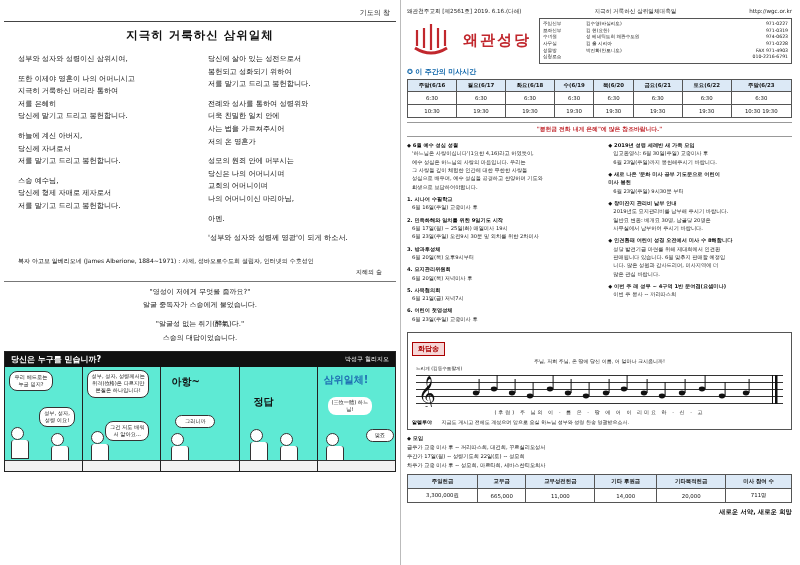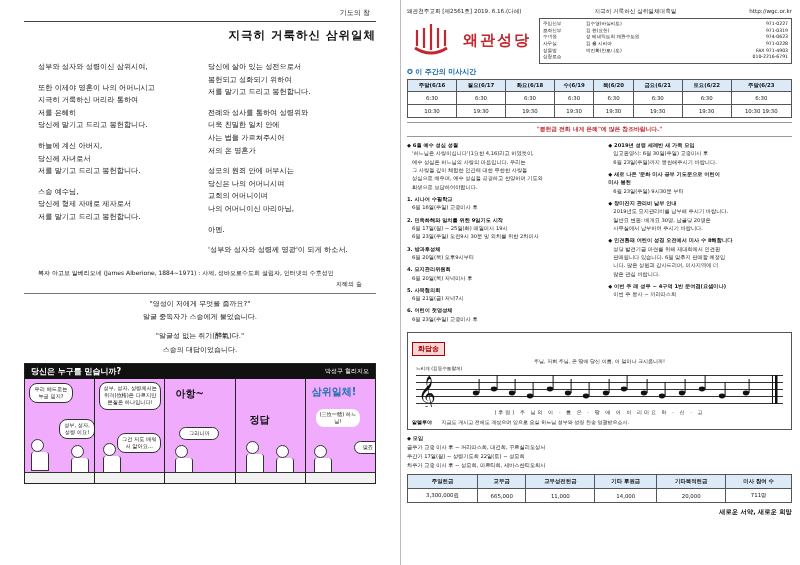--- a/index.html
+++ b/index.html
@@ -1,40 +1,40 @@
 <!DOCTYPE html>
 <html><head>
 <meta charset="utf-8">
 <style>
   html,body{margin:0;padding:0;background:#ffffff;}
   body{width:800px;height:565px;overflow:hidden;font-family:"DejaVu Sans","Liberation Sans",sans-serif;color:#111;}
   .page{position:relative;width:800px;height:565px;}
   .col{position:absolute;top:0;height:565px;box-sizing:border-box;}
-  .left{left:0;width:400px;padding:8px 24px;}
+  .left{left:0;width:400px;padding:8px 4px;}
   .right{left:400px;width:400px;padding:8px 8px 8px 6px;border-left:1px solid #bbb;}
 
   
   .lc-head{display:flex;justify-content:flex-end;font-size:7px;color:#222;padding-right:6px;}
   .hr{border:0;border-top:1px solid #444;margin:3px 0 6px 0;}
   .hr-thin{border:0;border-top:1px solid #777;margin:4px 0;}
-  .l-title{text-align:right;font-size:11.5px;font-weight:bold;letter-spacing:1px;margin:6px 0 10px;}
+  .l-title{text-align:center;font-size:11.5px;font-weight:bold;letter-spacing:1px;margin:6px 0 10px;}
   .poem{display:flex;gap:16px;font-size:7.2px;line-height:1.75;padding:0 14px;}
   .poem .pcol{flex:1;}
-  .poem p{margin:8px 0 7px 0;}
+  .poem p{margin:0 0 7px 0;}
   .credit{font-size:6px;text-align:left;padding:4px 14px 0;line-height:1.5;}
   .credit-right{font-size:6px;text-align:right;padding:3px 14px 0;}
   .sec-title{text-align:center;font-size:10px;font-weight:bold;letter-spacing:2px;margin:8px 0 8px;}
   .quote{text-align:center;font-size:7px;line-height:1.9;}
   .quote .q{display:block;}
   
   .toon{margin-top:6px;border:1px solid #222;}
   .toon-head{display:flex;justify-content:space-between;align-items:center;background:#111;color:#fff;padding:2px 6px;}
   .toon-head .t1{font-size:8px;font-weight:bold;}
   .toon-head .t2{font-size:6px;}
-  .toon-body{display:flex;background:#f0abfc;}
+  .toon-body{display:flex;background:#5eead4;}
   .panel{flex:1;border-right:1px solid #222;height:104px;position:relative;overflow:hidden;}
   .panel:last-child{border-right:0;}
   .bub{position:absolute;background:#fff;border:1px solid #333;border-radius:8px;font-size:5.2px;line-height:1.4;padding:2px 3px;text-align:center;}
   .bigtxt{position:absolute;font-size:10px;font-weight:bold;}
   .fig{position:absolute;}
   .head-c{width:11px;height:11px;border:1px solid #333;border-radius:50%;background:#fff;}
   .body-c{width:16px;height:18px;border:1px solid #333;border-top:0;background:#fff;border-radius:3px 3px 0 0;}
   .dsk{position:absolute;bottom:0;left:0;right:0;height:10px;border-top:1px solid #333;background:#f2f2f2;}
 
   
@@ -168,21 +168,21 @@
           <div class="bigtxt" style="left:10px;top:8px;">아항~</div>
           <div class="bub" style="left:14px;top:48px;width:32px;">그러니까</div>
           <div class="fig" style="left:10px;top:66px;">
             <div class="head-c"></div>
               <div class="body-c"></div>
           </div>
           <div class="dsk"></div>
         </div>
 
         <div class="panel">
-          <div class="bigtxt" style="left:14px;top:34px;">정답</div>
+          <div class="bigtxt" style="left:14px;top:28px;">정답</div>
           <div class="fig" style="left:10px;top:62px;">
             <div class="head-c"></div>
               <div class="body-c"></div>
           </div>
           <div class="fig" style="left:40px;top:66px;">
             <div class="head-c"></div>
               <div class="body-c"></div>
           </div>
           <div class="dsk"></div>
         </div>

